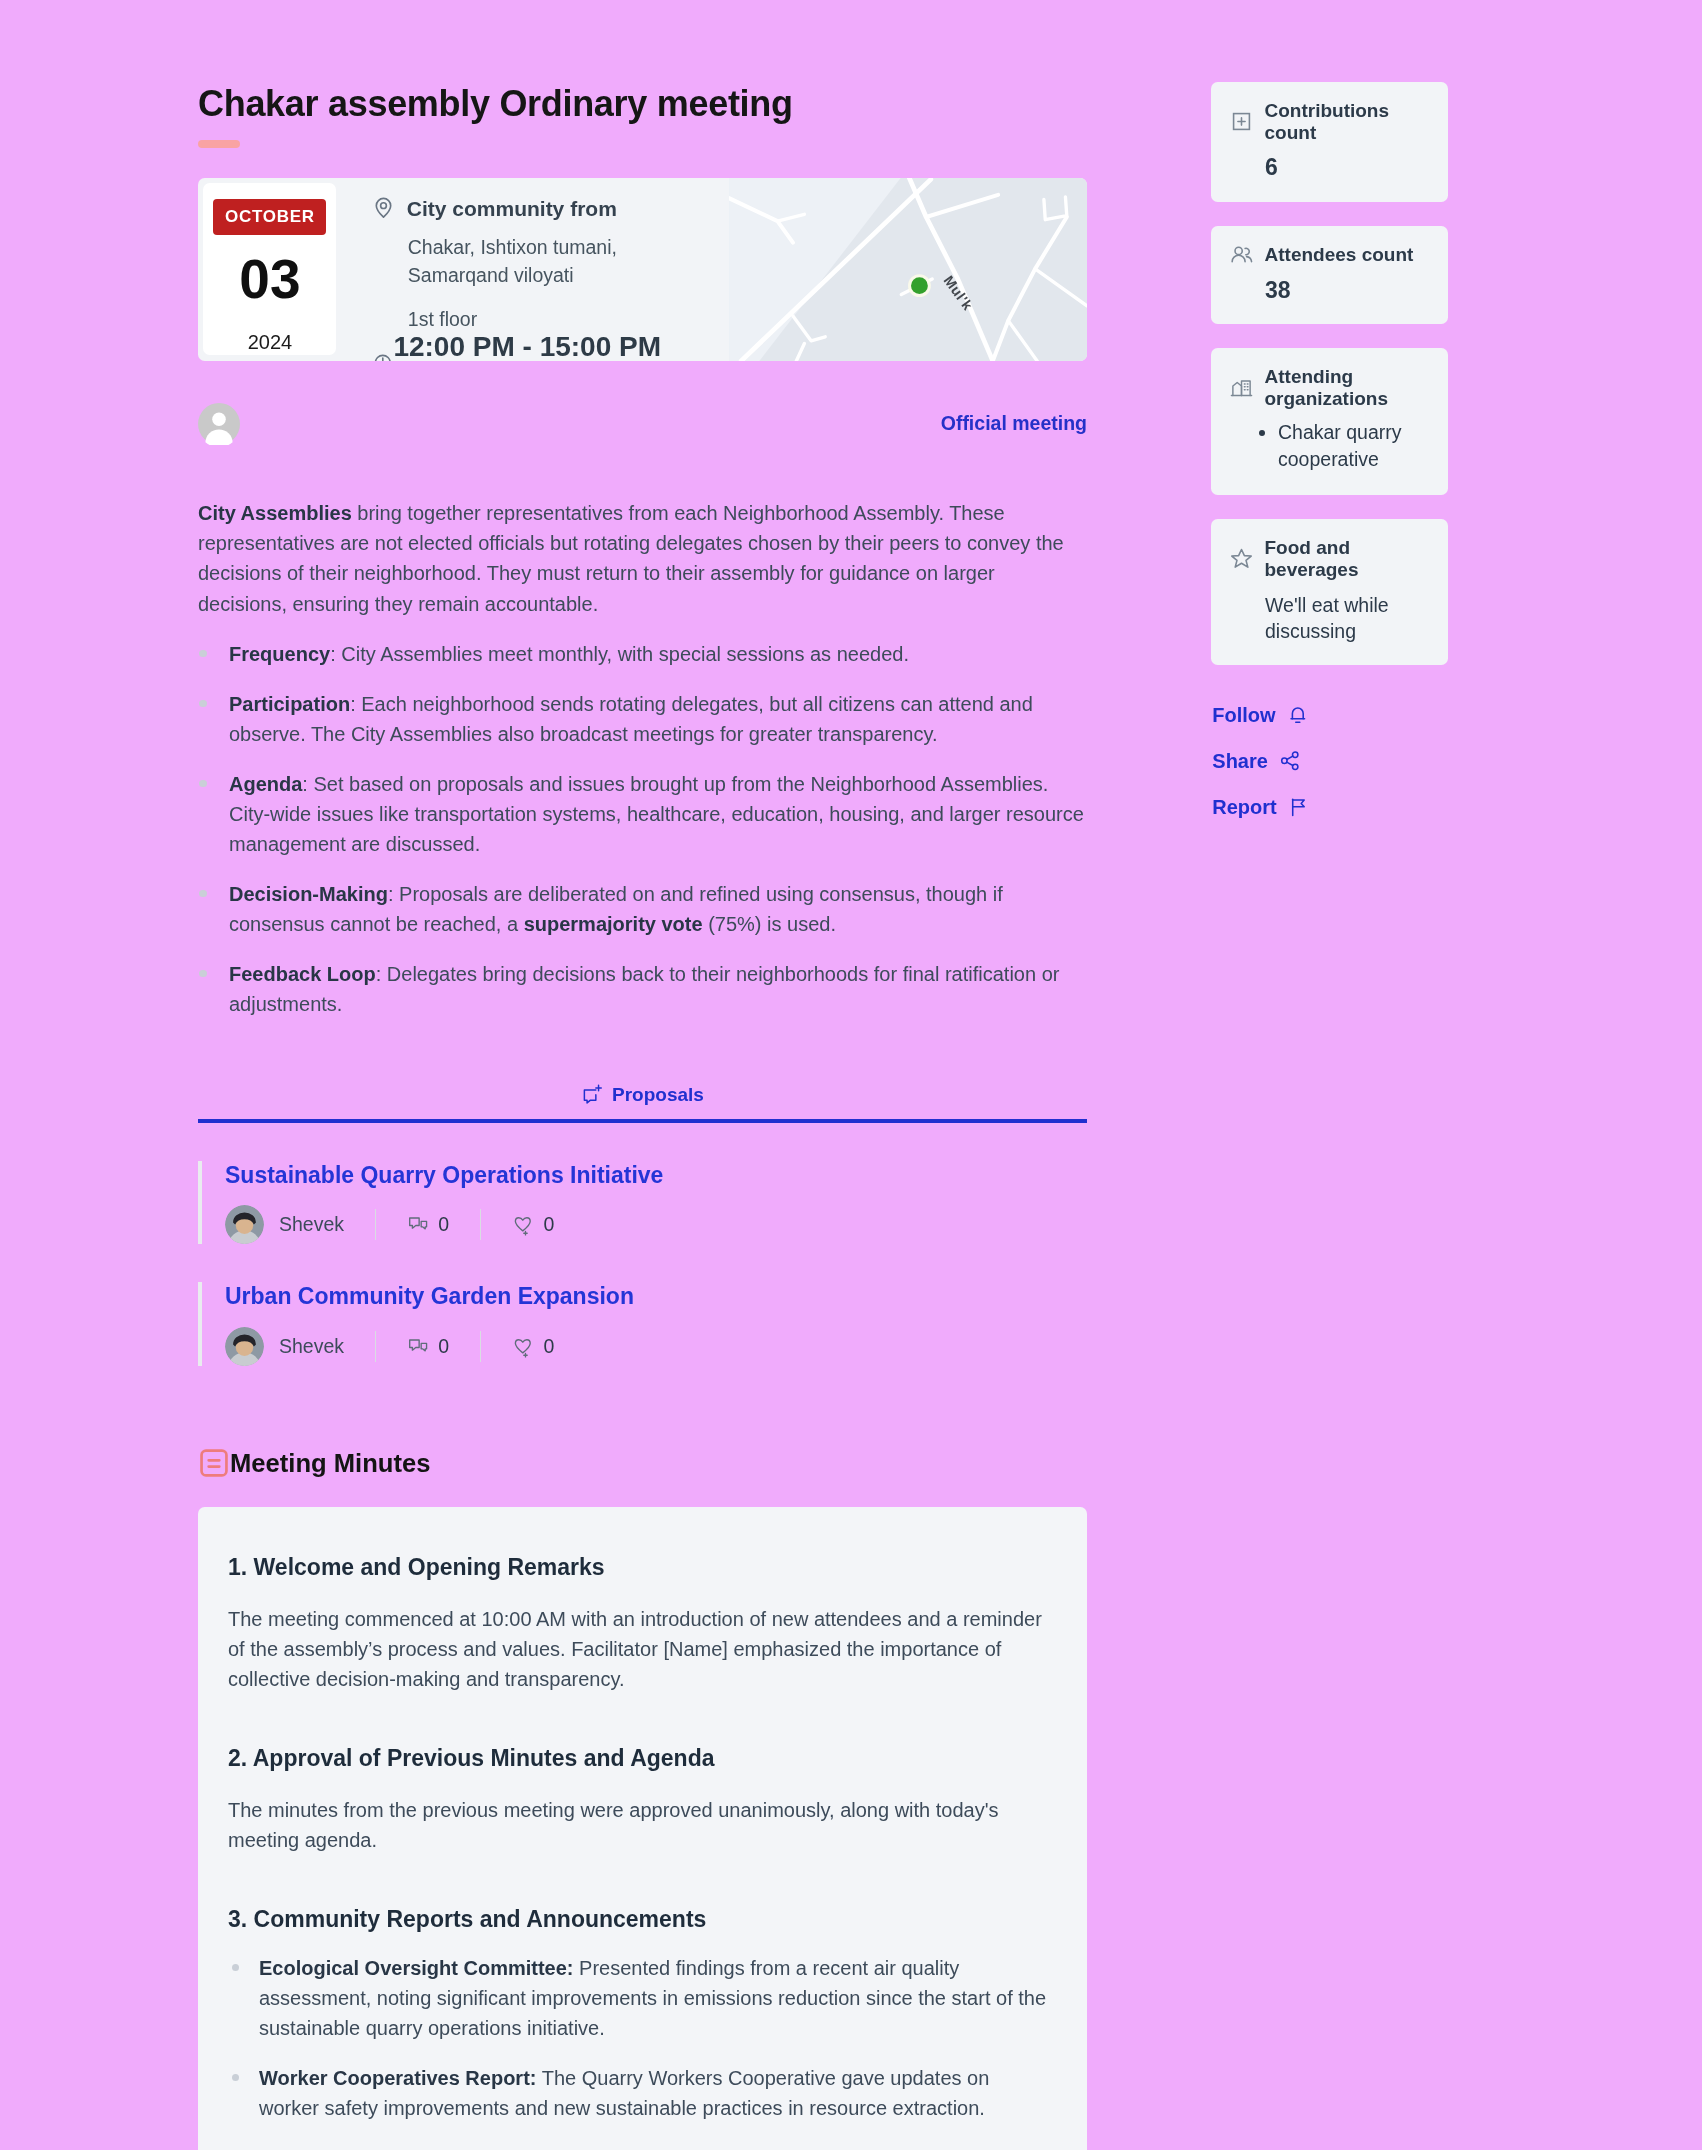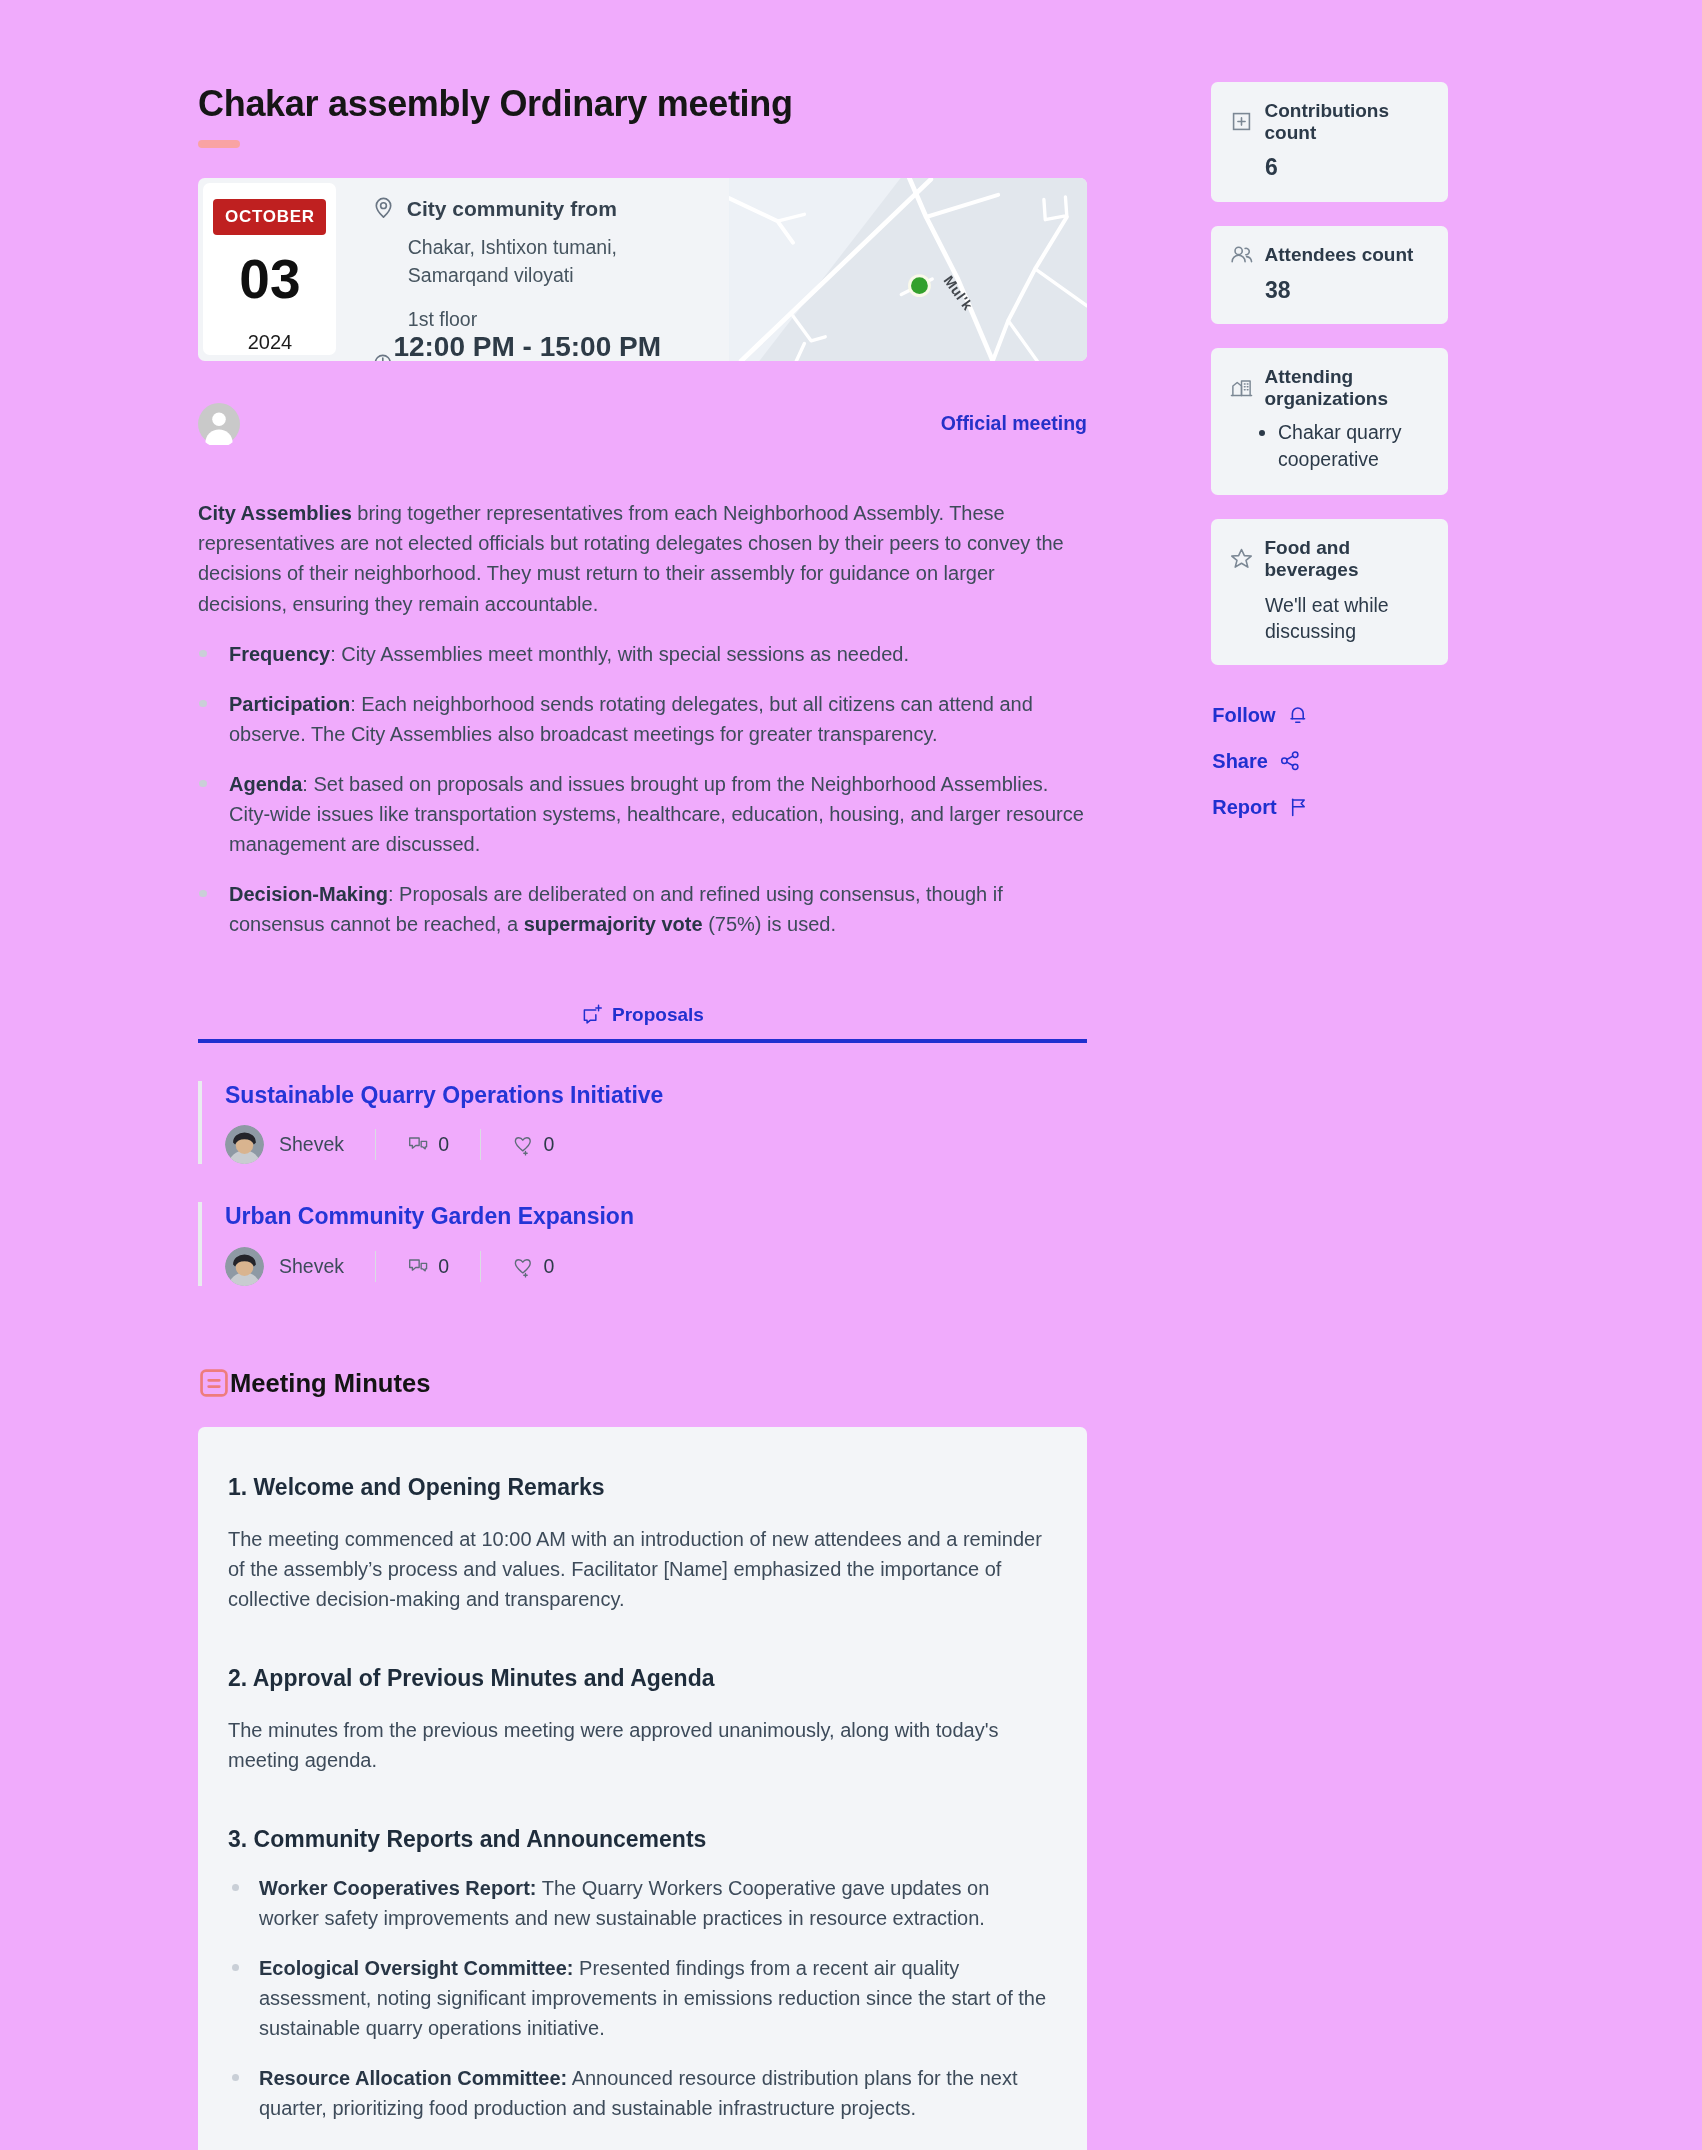--- a/index.html
+++ b/index.html
@@ -160,20 +160,21 @@
       <a class="official-label">Official meeting</a>
     </div>
 
     <p class="intro"><b>City Assemblies</b><span> bring together representatives from each Neighborhood Assembly. These representatives are not elected officials but rotating delegates chosen by their peers to convey the decisions of their neighborhood. They must return to their assembly for guidance on larger decisions, ensuring they remain accountable.</span></p>
 
     <ul class="features">
       <li><span class="bold-term">Frequency</span><span>: City Assemblies meet monthly, with special sessions as needed.</span><span class="bold-term"></span><span></span></li>
       <li><span class="bold-term">Participation</span><span>: Each neighborhood sends rotating delegates, but all citizens can attend and observe. The City Assemblies also broadcast meetings for greater transparency.</span><span class="bold-term"></span><span></span></li>
       <li><span class="bold-term">Agenda</span><span>: Set based on proposals and issues brought up from the Neighborhood Assemblies. City-wide issues like transportation systems, healthcare, education, housing, and larger resource management are discussed.</span><span class="bold-term"></span><span></span></li>
       <li><span class="bold-term">Decision-Making</span><span>: Proposals are deliberated on and refined using consensus, though if consensus cannot be reached, a </span><span class="bold-term">supermajority vote</span><span> (75%) is used.</span></li>
+      <li><span class="bold-term">Feedback Loop</span><span>: Delegates bring decisions back to their neighborhoods for final ratification or adjustments.</span><span class="bold-term"></span><span></span></li>
     </ul>
 
     <div class="proposals-tab">
       <a class="tab-inner">
         <span>
           <svg width="21.6" height="21.6" viewBox="0 0 32 32" fill="none" stroke="#2030cf" stroke-width="2.2" stroke-linecap="round" stroke-linejoin="round">
             <path d="M22,9 H5 v15 h4 v4 l5,-4 h8 v-8"></path>
             <path d="M26,2 v8 M22,6 h8"></path>
           </svg>
         </span>
@@ -266,22 +267,22 @@
         <h3>1. Welcome and Opening Remarks</h3>
         <p>The meeting commenced at 10:00 AM with an introduction of new attendees and a reminder of the assembly’s process and values. Facilitator [Name] emphasized the importance of collective decision-making and transparency.</p>
       </div>
       <div class="m-section">
         <h3>2. Approval of Previous Minutes and Agenda</h3>
         <p>The minutes from the previous meeting were approved unanimously, along with today's meeting agenda.</p>
       </div>
       <div class="m-section">
         <h3>3. Community Reports and Announcements</h3>
         <ul class="m-bullets">
+          <li><span class="bold-term">Ecological Oversight Committee:</span><span> Presented findings from a recent air quality assessment, noting significant improvements in emissions reduction since the start of the sustainable quarry operations initiative.</span></li>
           <li><span class="bold-term">Worker Cooperatives Report:</span><span> The Quarry Workers Cooperative gave updates on worker safety improvements and new sustainable practices in resource extraction.</span></li>
-          <li><span class="bold-term">Ecological Oversight Committee:</span><span> Presented findings from a recent air quality assessment, noting significant improvements in emissions reduction since the start of the sustainable quarry operations initiative.</span></li>
           <li><span class="bold-term">Resource Allocation Committee:</span><span> Announced resource distribution plans for the next quarter, prioritizing food production and sustainable infrastructure projects.</span></li>
         </ul>
       </div>
     </div>
   </div>
 
   <div class="sidebar">
 
     <div class="side-card">
       <div class="side-label">

